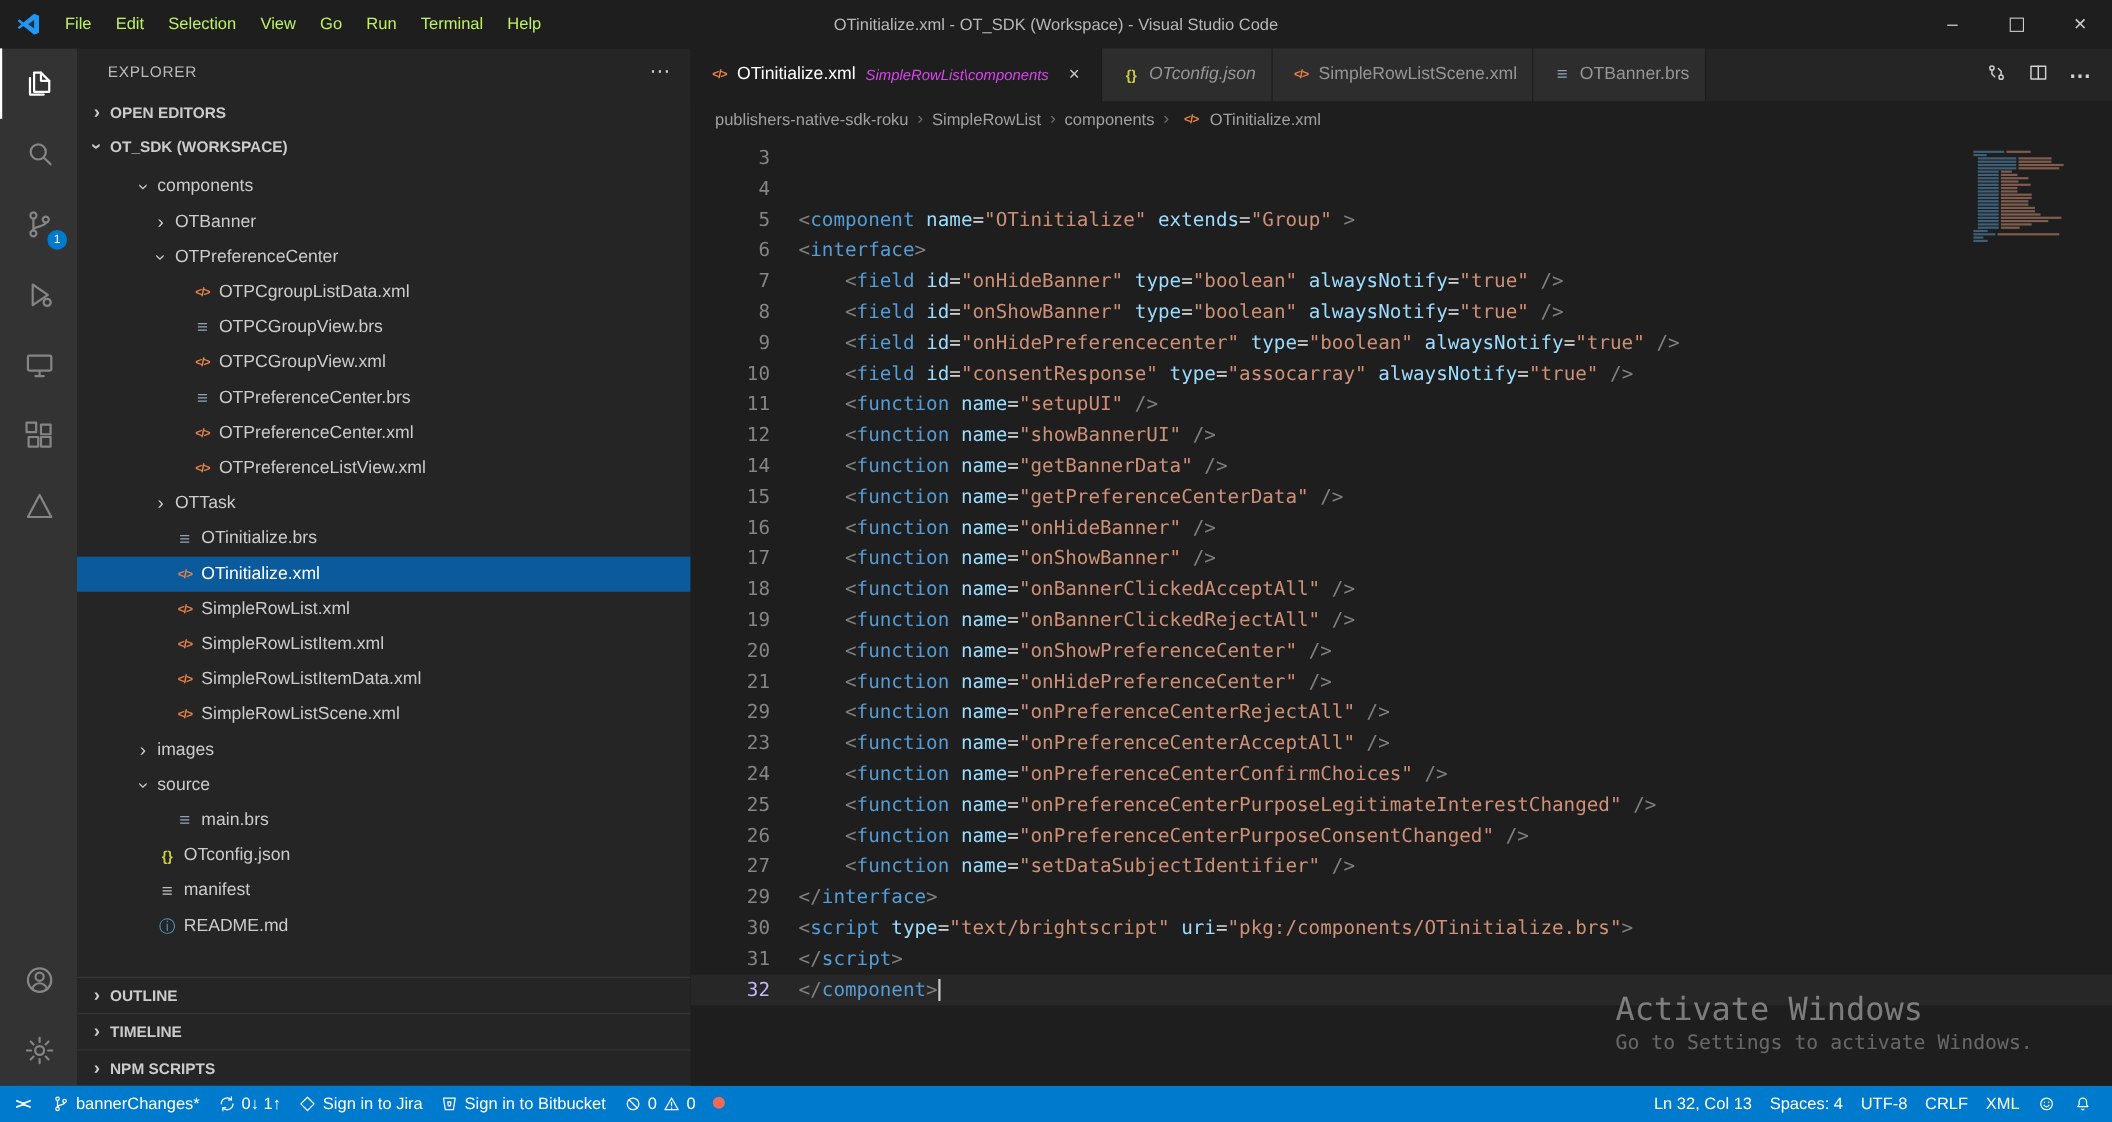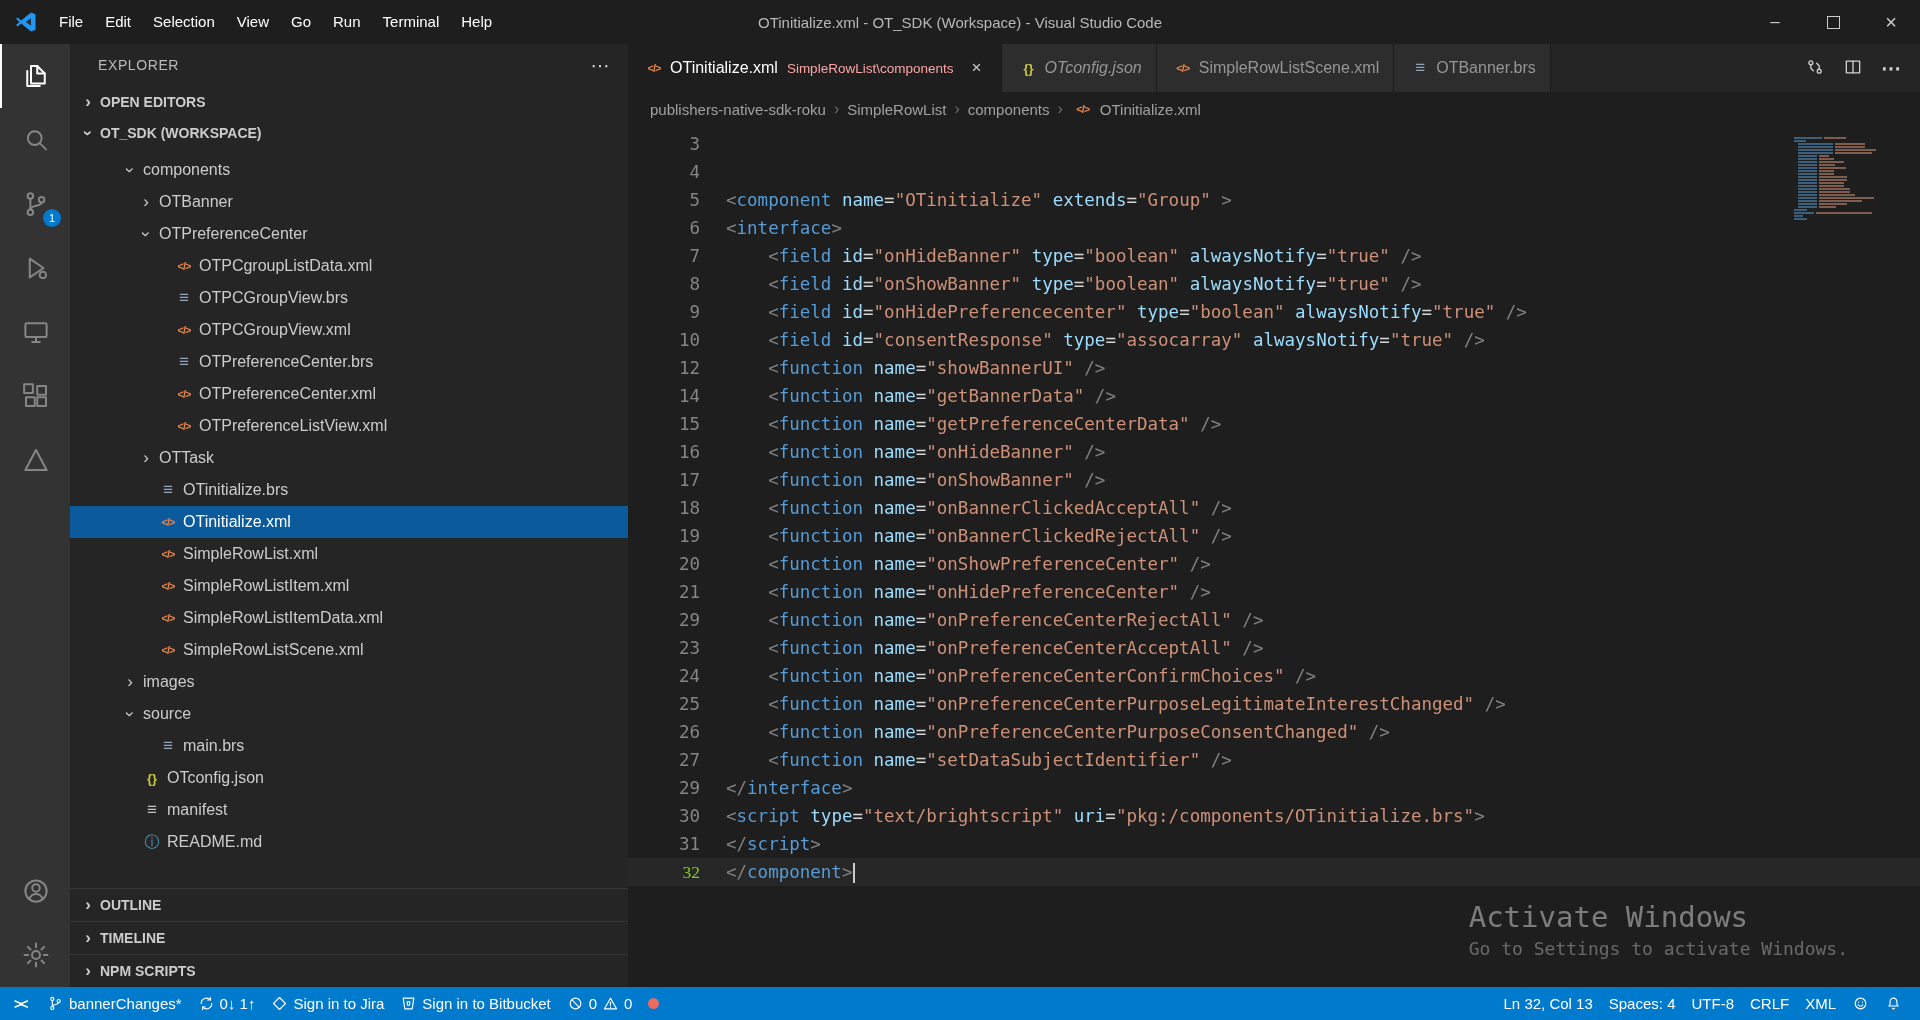--- a/index.html
+++ b/index.html
@@ -5,21 +5,21 @@
   *{margin:0;padding:0;box-sizing:border-box;}
   html,body{width:1920px;height:1020px;overflow:hidden;}
   body{font-family:"Liberation Sans",sans-serif;background:#1e1e1e;color:#cccccc;font-size:15px;}
   .window{width:1920px;height:1020px;display:flex;flex-direction:column;}
 
   
   .titlebar{flex:0 0 44px;background:var(--titlebar_bg);display:flex;align-items:center;position:relative;}
   .logo{width:24px;height:24px;margin:0 10px 0 14px;flex:0 0 auto;}
   .logo svg{width:24px;height:24px;display:block;}
   .menubar{display:flex;height:44px;align-items:center;}
-  .menu-item{padding:0 11px;height:44px;line-height:44px;font-size:15px;color:#ffffff;cursor:default;}
+  .menu-item{padding:0 11px;height:44px;line-height:44px;font-size:15px;color:#bef264;cursor:default;}
   .window-title{position:absolute;left:50%;transform:translateX(-50%);font-size:15px;color:#b8b8b8;white-space:nowrap;}
   .win-controls{margin-left:auto;display:flex;height:44px;}
   .win-btn{width:58px;height:44px;display:flex;align-items:center;justify-content:center;color:#cccccc;font-size:17px;}
   .win-btn.min::before{content:"–";}
   .win-btn.max::before{content:"";display:block;width:11px;height:11px;border:1.3px solid #cccccc;}
   .win-btn.close::before{content:"×";font-size:20px;}
 
   
   .main{flex:1;display:flex;min-height:0;}
 
@@ -54,35 +54,35 @@
   .fi-md{color:var(--readme_icon_color);font-size:15px;font-weight:normal;}
   .tree-label{margin-left:3px;}
 
   
   .editor{flex:1;display:flex;flex-direction:column;background:var(--editor_bg);min-width:0;position:relative;}
   .tabbar{flex:0 0 48px;background:var(--tabs_bg);display:flex;align-items:stretch;}
   .tab{display:flex;align-items:center;padding:0 14px;background:var(--tab_inactive_bg);color:#969696;font-size:16px;border-right:1px solid #1b1b1b;cursor:default;white-space:nowrap;}
   .tab .fi{margin-right:4px;}
   .tab.active{background:var(--editor_bg);color:#ffffff;}
   .tab.preview .label{font-style:italic;}
-  .tab .desc{font-size:13.5px;color:#fca5a5;margin-left:9px;}
+  .tab .desc{font-size:13.5px;color:#d946ef;margin-left:9px;font-style:italic;}
   .tab .close{margin-left:12px;width:22px;text-align:center;font-size:17px;color:#cccccc;}
   .tab-actions{margin-left:auto;display:flex;align-items:center;gap:4px;padding-right:12px;color:#d0d0d0;}
   .tab-actions .ta{width:34px;height:34px;display:flex;align-items:center;justify-content:center;}
   .tab-actions svg{width:20px;height:20px;}
   .tab-actions .txt-ic{font-size:20px;letter-spacing:0;}
 
   .breadcrumbs{flex:0 0 34px;display:flex;align-items:center;padding-left:22px;font-size:15px;color:#a0a0a0;gap:8px;}
   .bc-item{display:flex;align-items:center;gap:5px;cursor:default;}
   .bc-sep{color:#6e6e6e;font-size:16px;}
 
   .code-wrap{flex:1;position:relative;overflow:hidden;font-family:"DejaVu Sans Mono","Liberation Mono",monospace;font-size:17.5px;padding-top:4px;}
   .code-line{display:flex;height:28px;line-height:28px;}
   .code-line.current{background:rgba(255,255,255,0.045);}
-  .code-line.current .ln{color:#84cc16;font-family:Liberation Serif, serif;}
+  .code-line.current .ln{color:#c4b5fd;}
   .ln{flex:0 0 72px;text-align:right;color:var(--linenum_color);}
   .lc{white-space:pre;padding-left:26px;color:var(--text_color);}
   .tok-t{color:var(--tag_color);}
   .tok-a{color:var(--attr_color);}
   .tok-s{color:var(--string_color);}
   .tok-p{color:var(--punct_color);}
   .tok-e{color:#d4d4d4;}
   .cursor{display:inline-block;width:2px;height:20px;background:#cbcbcb;vertical-align:middle;margin-left:1px;}
 
   .minimap{position:absolute;top:4px;right:16px;width:110px;}
@@ -440,20 +440,24 @@
             </div>
             <div class="code-line">
               <span class="ln">9</span>
               <span class="lc">    <span class="tok-p">&lt;</span><span class="tok-t">field</span> <span class="tok-a">id</span><span class="tok-e">=</span><span class="tok-s">"onHidePreferencecenter"</span> <span class="tok-a">type</span><span class="tok-e">=</span><span class="tok-s">"boolean"</span> <span class="tok-a">alwaysNotify</span><span class="tok-e">=</span><span class="tok-s">"true"</span> <span class="tok-p">/&gt;</span></span>
             </div>
             <div class="code-line">
               <span class="ln">10</span>
               <span class="lc">    <span class="tok-p">&lt;</span><span class="tok-t">field</span> <span class="tok-a">id</span><span class="tok-e">=</span><span class="tok-s">"consentResponse"</span> <span class="tok-a">type</span><span class="tok-e">=</span><span class="tok-s">"assocarray"</span> <span class="tok-a">alwaysNotify</span><span class="tok-e">=</span><span class="tok-s">"true"</span> <span class="tok-p">/&gt;</span></span>
             </div>
             <div class="code-line">
+              <span class="ln">11</span>
+              <span class="lc">    <span class="tok-p">&lt;</span><span class="tok-t">function</span> <span class="tok-a">name</span><span class="tok-e">=</span><span class="tok-s">"setupUI"</span> <span class="tok-p">/&gt;</span></span>
+            </div>
+            <div class="code-line">
               <span class="ln">12</span>
               <span class="lc">    <span class="tok-p">&lt;</span><span class="tok-t">function</span> <span class="tok-a">name</span><span class="tok-e">=</span><span class="tok-s">"showBannerUI"</span> <span class="tok-p">/&gt;</span></span>
             </div>
             <div class="code-line">
               <span class="ln">14</span>
               <span class="lc">    <span class="tok-p">&lt;</span><span class="tok-t">function</span> <span class="tok-a">name</span><span class="tok-e">=</span><span class="tok-s">"getBannerData"</span> <span class="tok-p">/&gt;</span></span>
             </div>
             <div class="code-line">
               <span class="ln">15</span>
               <span class="lc">    <span class="tok-p">&lt;</span><span class="tok-t">function</span> <span class="tok-a">name</span><span class="tok-e">=</span><span class="tok-s">"getPreferenceCenterData"</span> <span class="tok-p">/&gt;</span></span>

